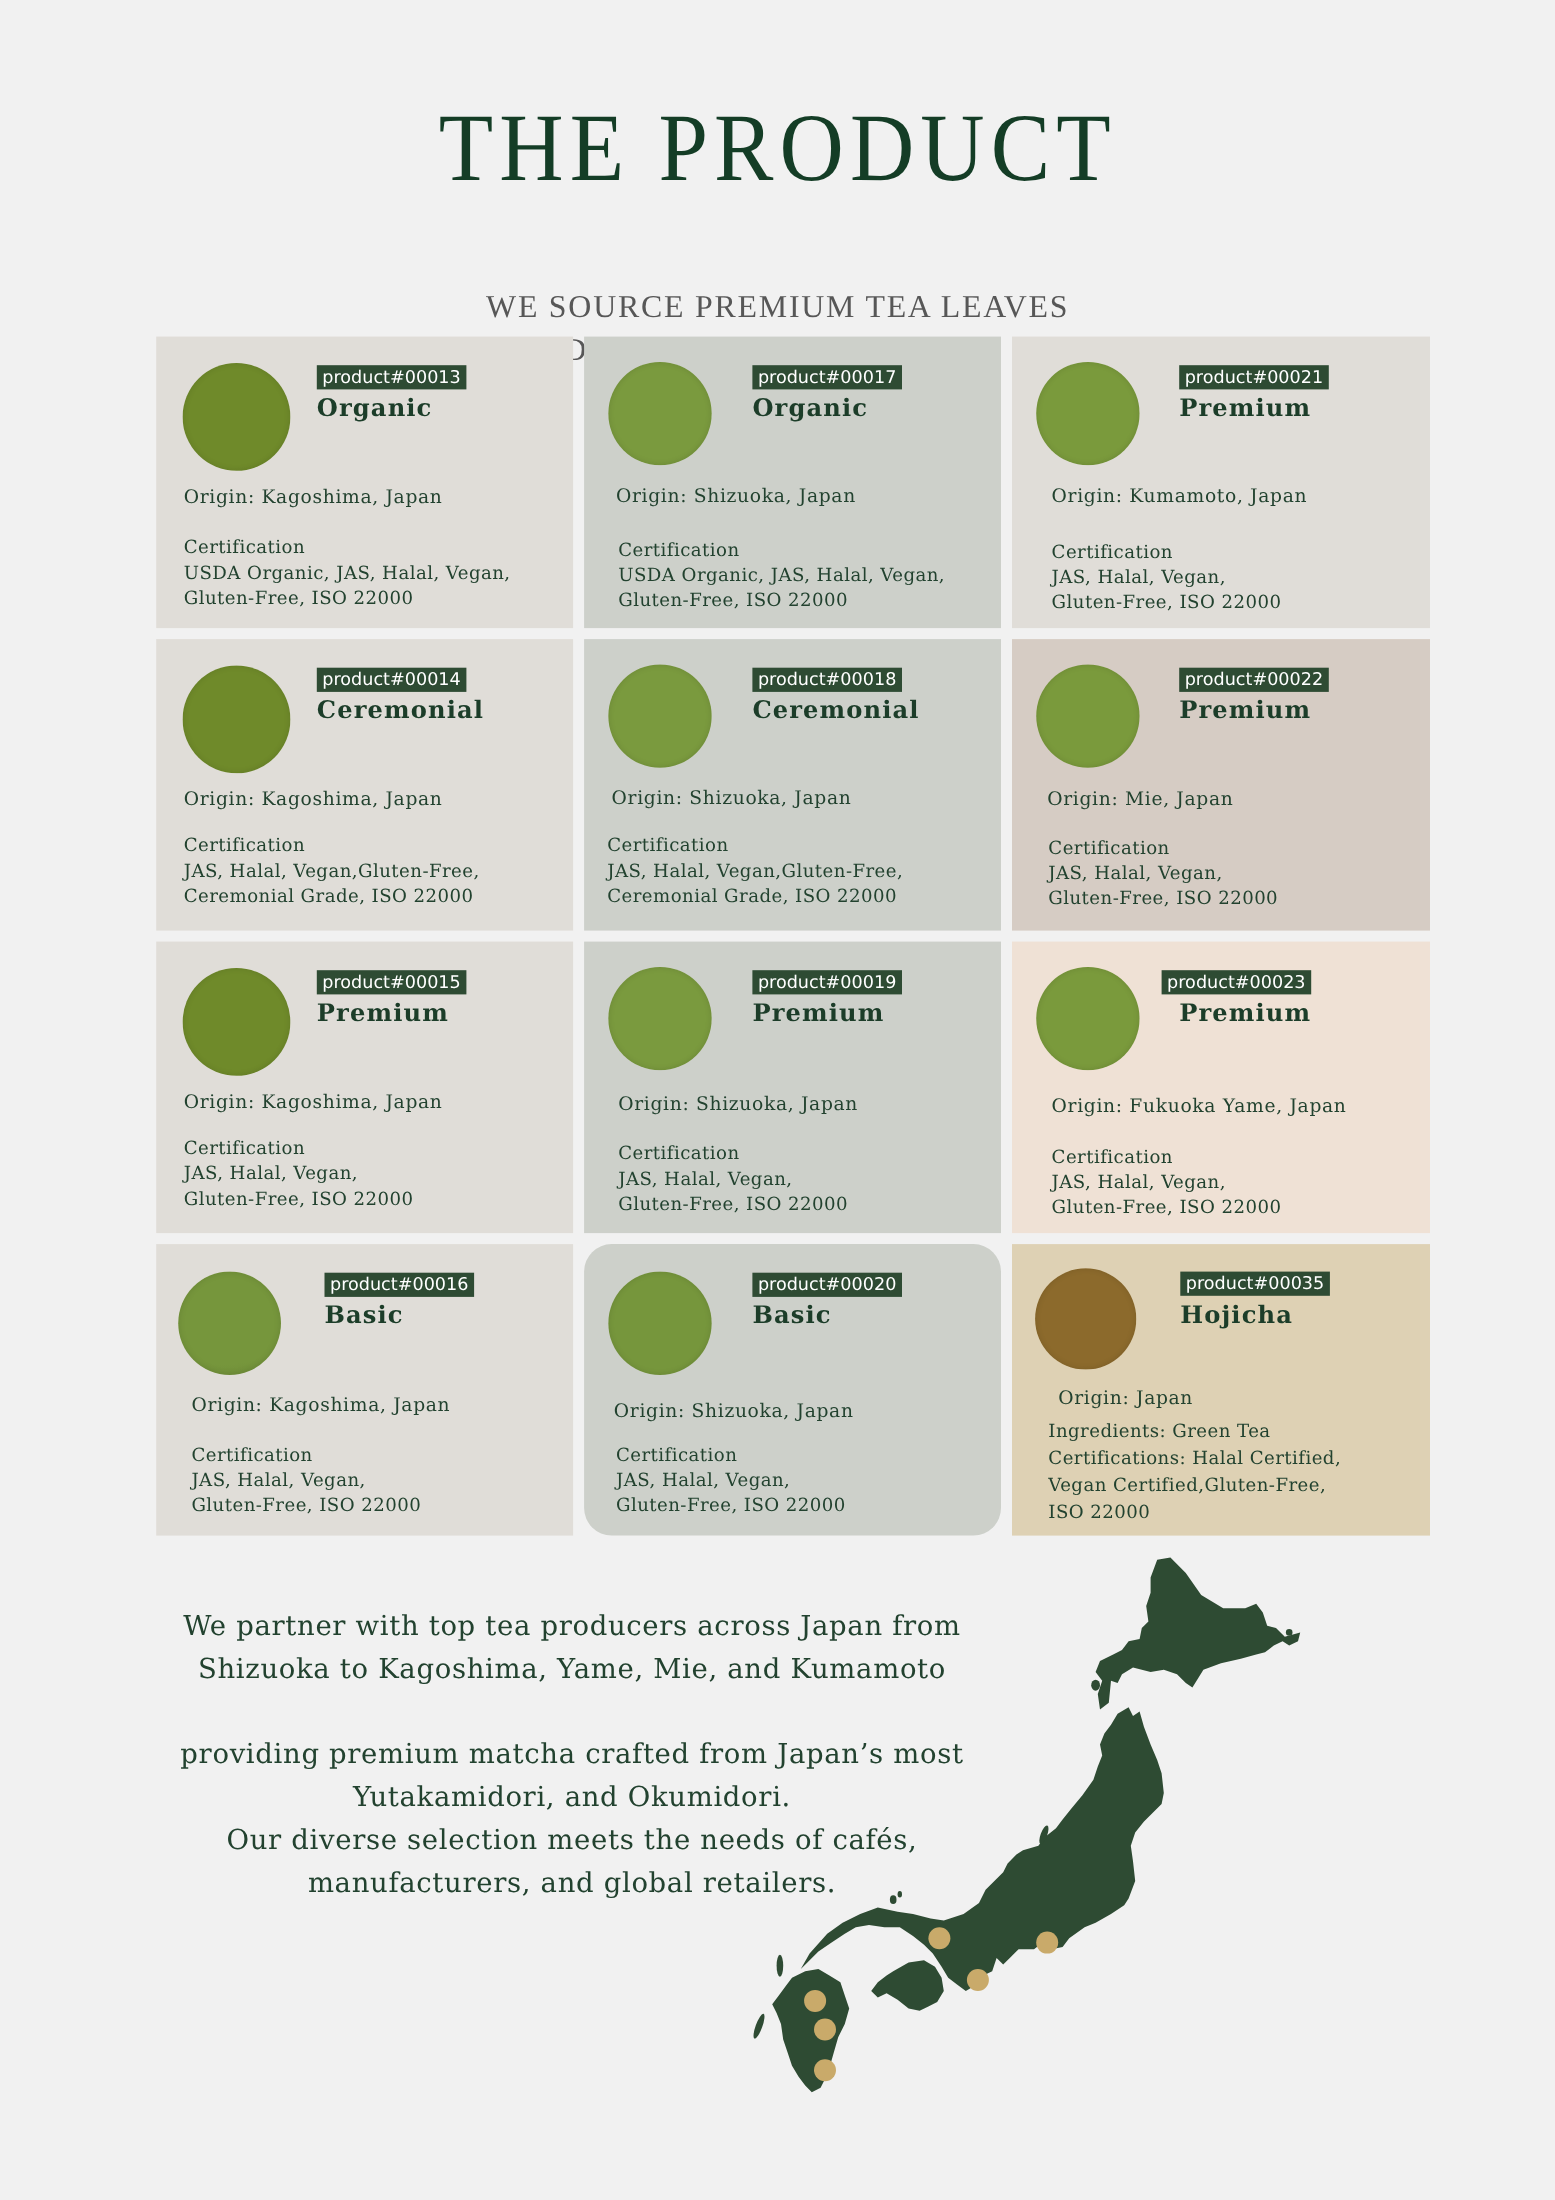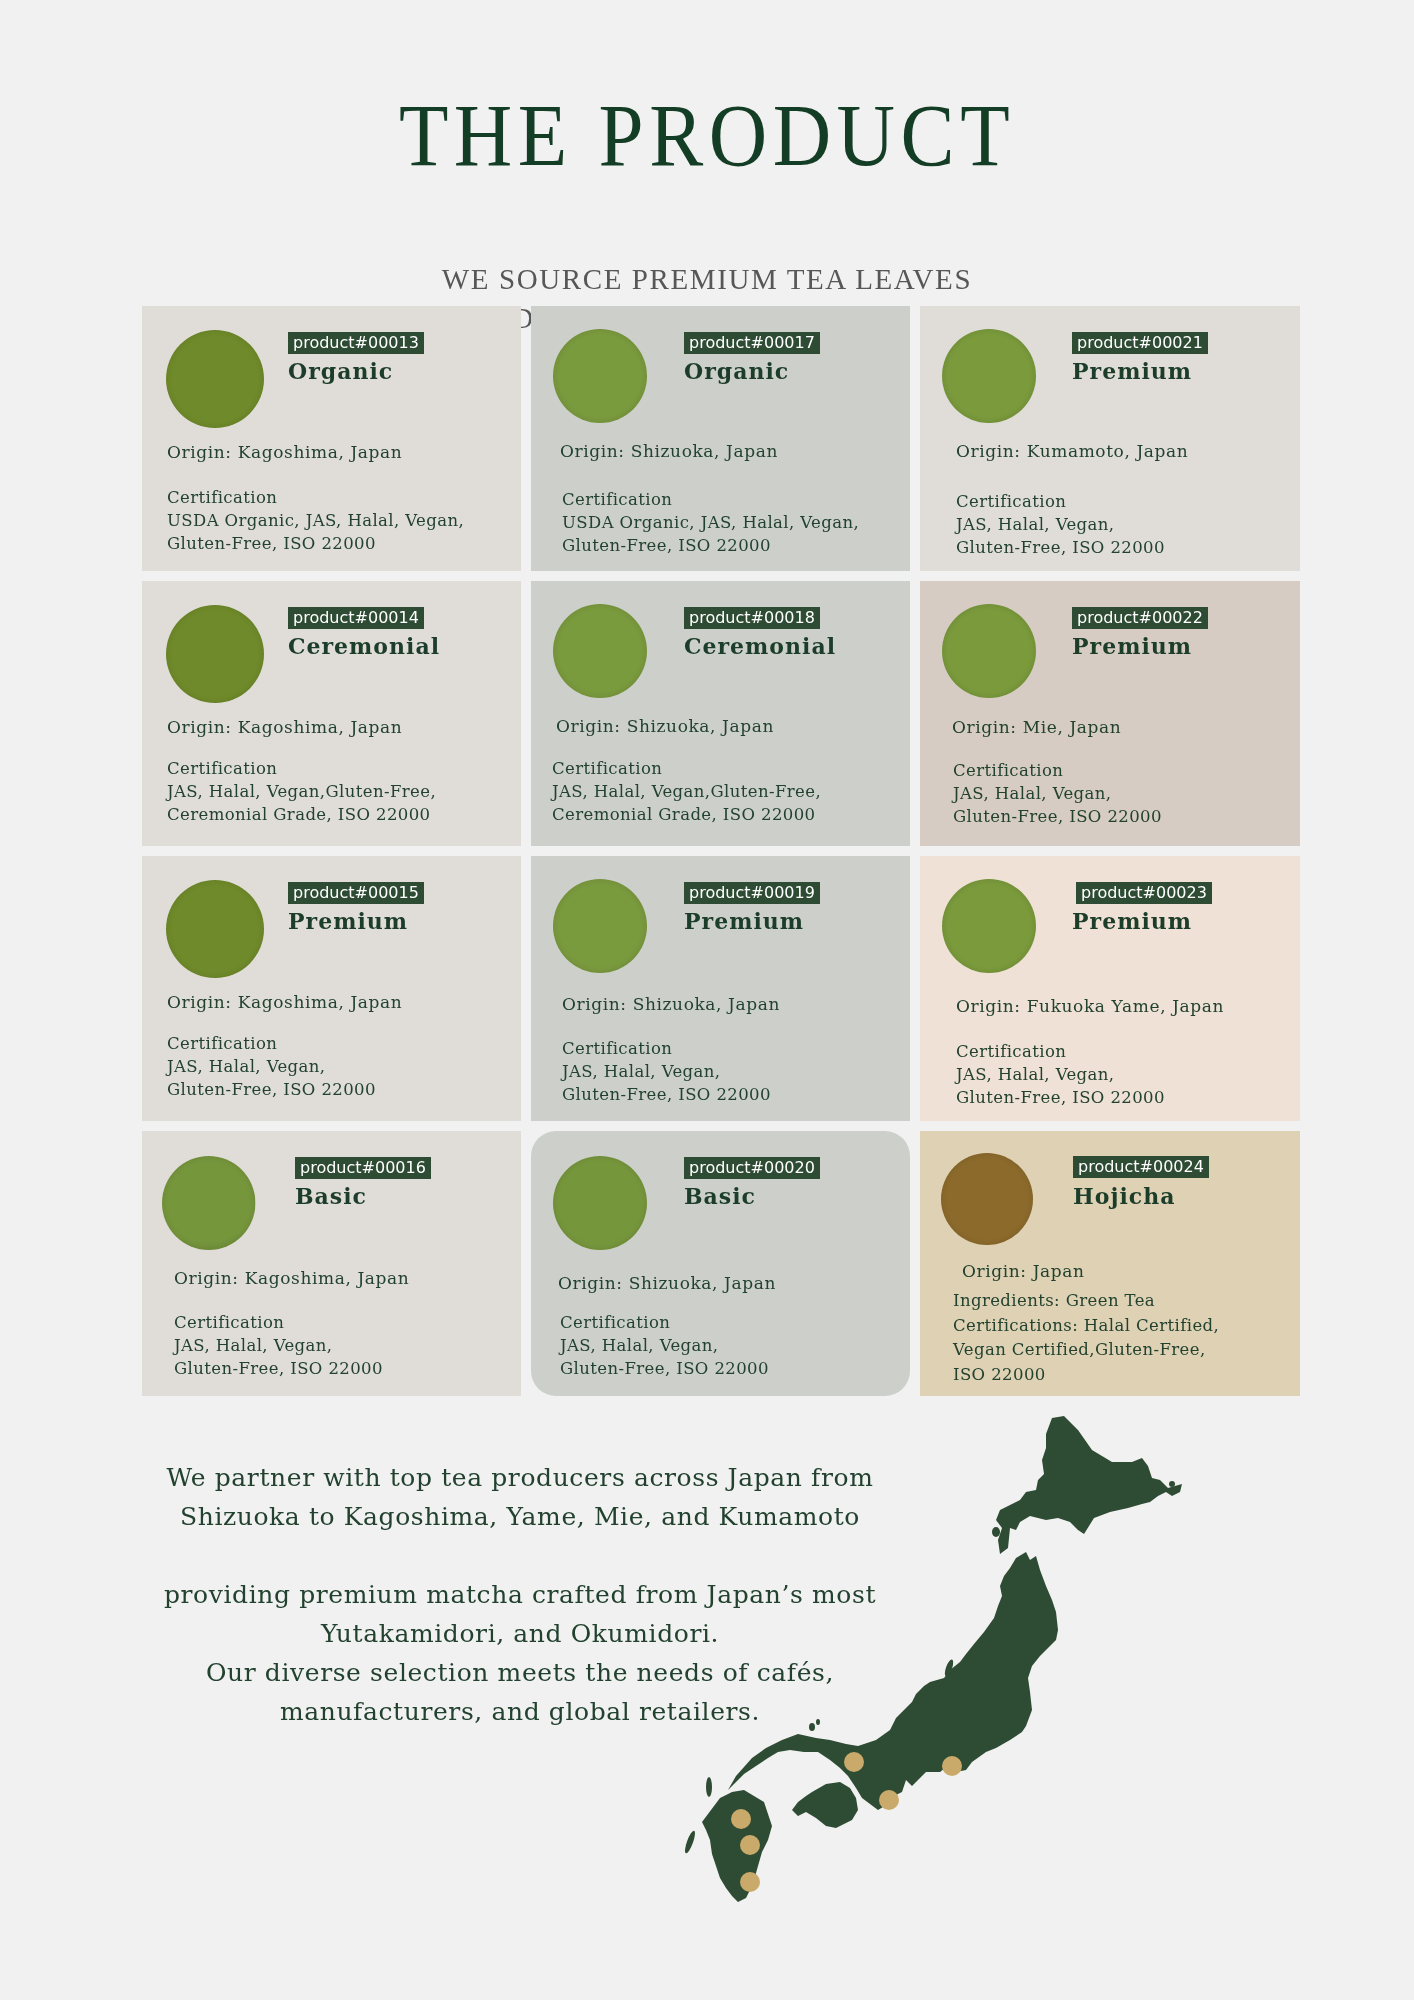--- a/index.html
+++ b/index.html
@@ -155,21 +155,21 @@
       <div class="swatch" style="left: 22px; top: 23px; width: 94px; height: 94px; background: radial-gradient(circle at 45% 40%, rgb(122, 154, 62) 0%, rgb(122, 154, 62) 70%, rgba(0, 0, 0, 0.08) 100%), rgb(122, 154, 62);"></div>
       <span class="tag" style="left:153px">product#00019</span>
       <div class="name" style="left:153px">Premium</div>
       <div class="origin" style="left:31px;top:138px">Origin: Shizuoka, Japan</div>
       <div class="cert" style="left:31px;top:181px">Certification
 JAS, Halal, Vegan,
 Gluten-Free, ISO 22000</div>
     </div>
   <div class="card" style="background: rgb(239, 225, 213);">
       <div class="swatch" style="left: 22px; top: 23px; width: 94px; height: 94px; background: radial-gradient(circle at 45% 40%, rgb(122, 154, 60) 0%, rgb(122, 154, 60) 70%, rgba(0, 0, 0, 0.08) 100%), rgb(122, 154, 60);"></div>
-      <span class="tag" style="left:156px">product#00023</span>
+      <span class="tag" style="left:136px">product#00023</span>
       <div class="name" style="left:152px">Premium</div>
       <div class="origin" style="left:36px;top:140px">Origin: Fukuoka Yame, Japan</div>
       <div class="cert" style="left:36px;top:184px">Certification
 JAS, Halal, Vegan,
 Gluten-Free, ISO 22000</div>
     </div>
 
   <div class="card" style="background: rgb(224, 221, 216);">
       <div class="swatch" style="left: 20px; top: 25px; width: 64px; height: 94px; transform: scaleX(1.46); transform-origin: left center; background: radial-gradient(circle at 45% 40%, rgb(118, 150, 60) 0%, rgb(118, 150, 60) 70%, rgba(0, 0, 0, 0.08) 100%), rgb(118, 150, 60);"></div>
       <span class="tag" style="left:153px;top:26px">product#00016</span>
@@ -183,21 +183,21 @@
       <div class="swatch" style="left: 22px; top: 25px; width: 94px; height: 94px; background: radial-gradient(circle at 45% 40%, rgb(118, 150, 60) 0%, rgb(118, 150, 60) 70%, rgba(0, 0, 0, 0.08) 100%), rgb(118, 150, 60);"></div>
       <span class="tag" style="left:153px">product#00020</span>
       <div class="name" style="left:153px">Basic</div>
       <div class="origin" style="left:27px;top:142px">Origin: Shizuoka, Japan</div>
       <div class="cert" style="left:29px;top:180px">Certification
 JAS, Halal, Vegan,
 Gluten-Free, ISO 22000</div>
     </div>
   <div class="card" style="background: rgb(222, 209, 180);">
       <div class="swatch" style="left: 21px; top: 22px; width: 92px; height: 92px; background: radial-gradient(circle at 45% 40%, rgb(140, 106, 44) 0%, rgb(140, 106, 44) 70%, rgba(0, 0, 0, 0.08) 100%), rgb(140, 106, 44);"></div>
-      <span class="tag" style="left:153px;top:25px">product#00024</span>
+      <span class="tag" style="left:153px;top:25px">product#00035</span>
       <div class="name" style="left:153px">Hojicha</div>
       <div class="origin" style="left:42px;top:130px">Origin: Japan</div>
       <div class="cert" style="left:33px;top:158px;line-height:24.5px">Ingredients: Green Tea
 Certifications: Halal Certified,
 Vegan Certified,Gluten-Free,
 ISO 22000</div>
     </div>
 </div>
 
 <div class="about">

